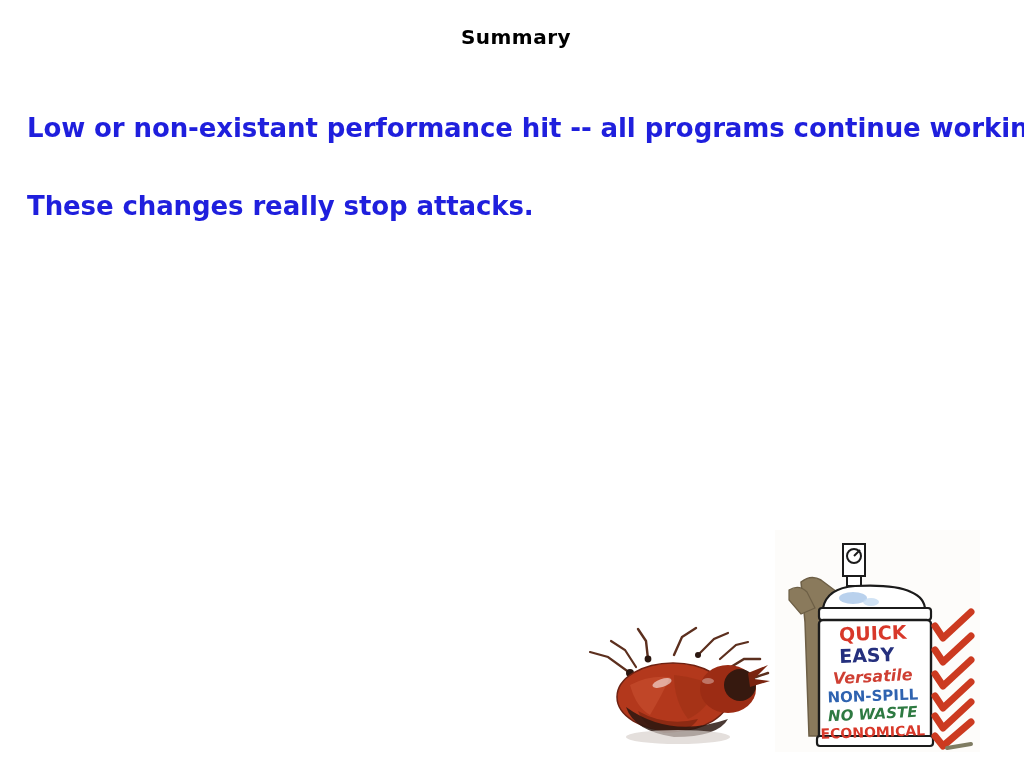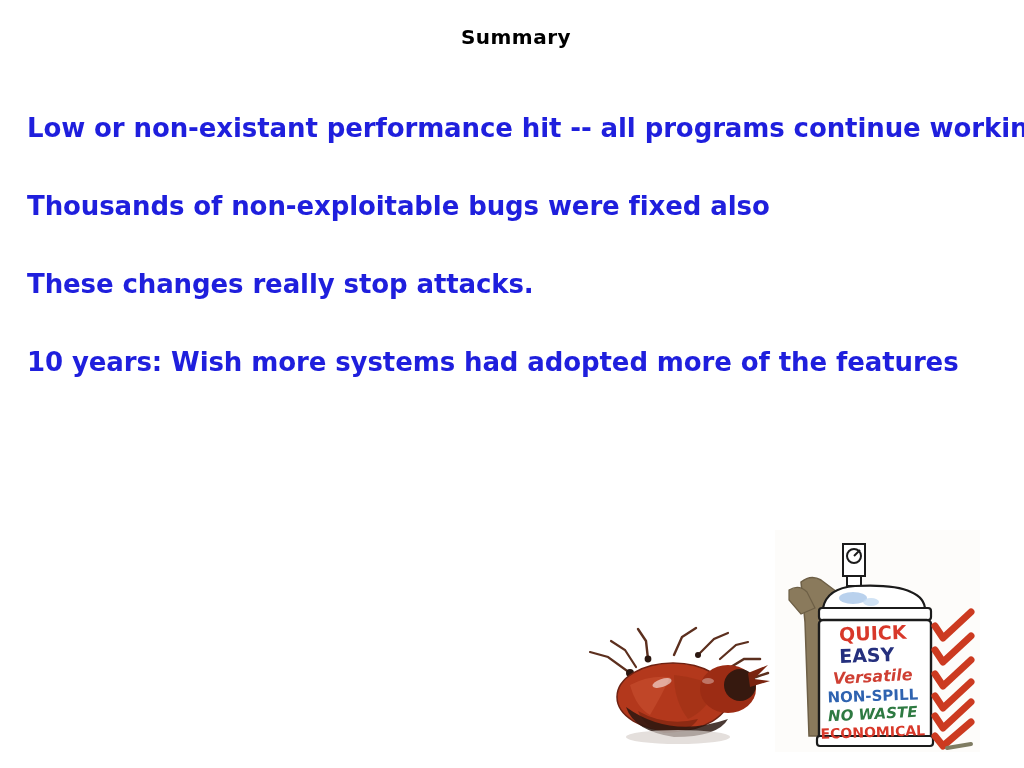--- a/index.html
+++ b/index.html
@@ -82,23 +82,21 @@
     text-anchor: middle;
   }
 </style>
 </head>
 <body>
 
 <div id="slide-title">Summary</div>
 
 <div id="bullet-list">
   <div class="bullet-line">Low or non-existant performance hit -- all programs continue working</div>
-  <div class="bullet-line">Thousands of non-exploitable bugs were fixed also</div>
   <div class="bullet-line">These changes really stop attacks.</div>
-  <div class="bullet-line">10 years: Wish more systems had adopted more of the features</div>
 </div>
 
 <div id="artwork">
 
   <div id="beetle-image">
     <svg viewBox="0 0 225 135" width="225" height="135" xmlns="http://www.w3.org/2000/svg">
 
       <g stroke="#5c2f1e" fill="none" stroke-linecap="round">
         <path d="M52 58 L30 42 L12 37" stroke-width="2.2"></path>
         <path d="M58 52 L47 35 L33 26" stroke-width="2.2"></path>

